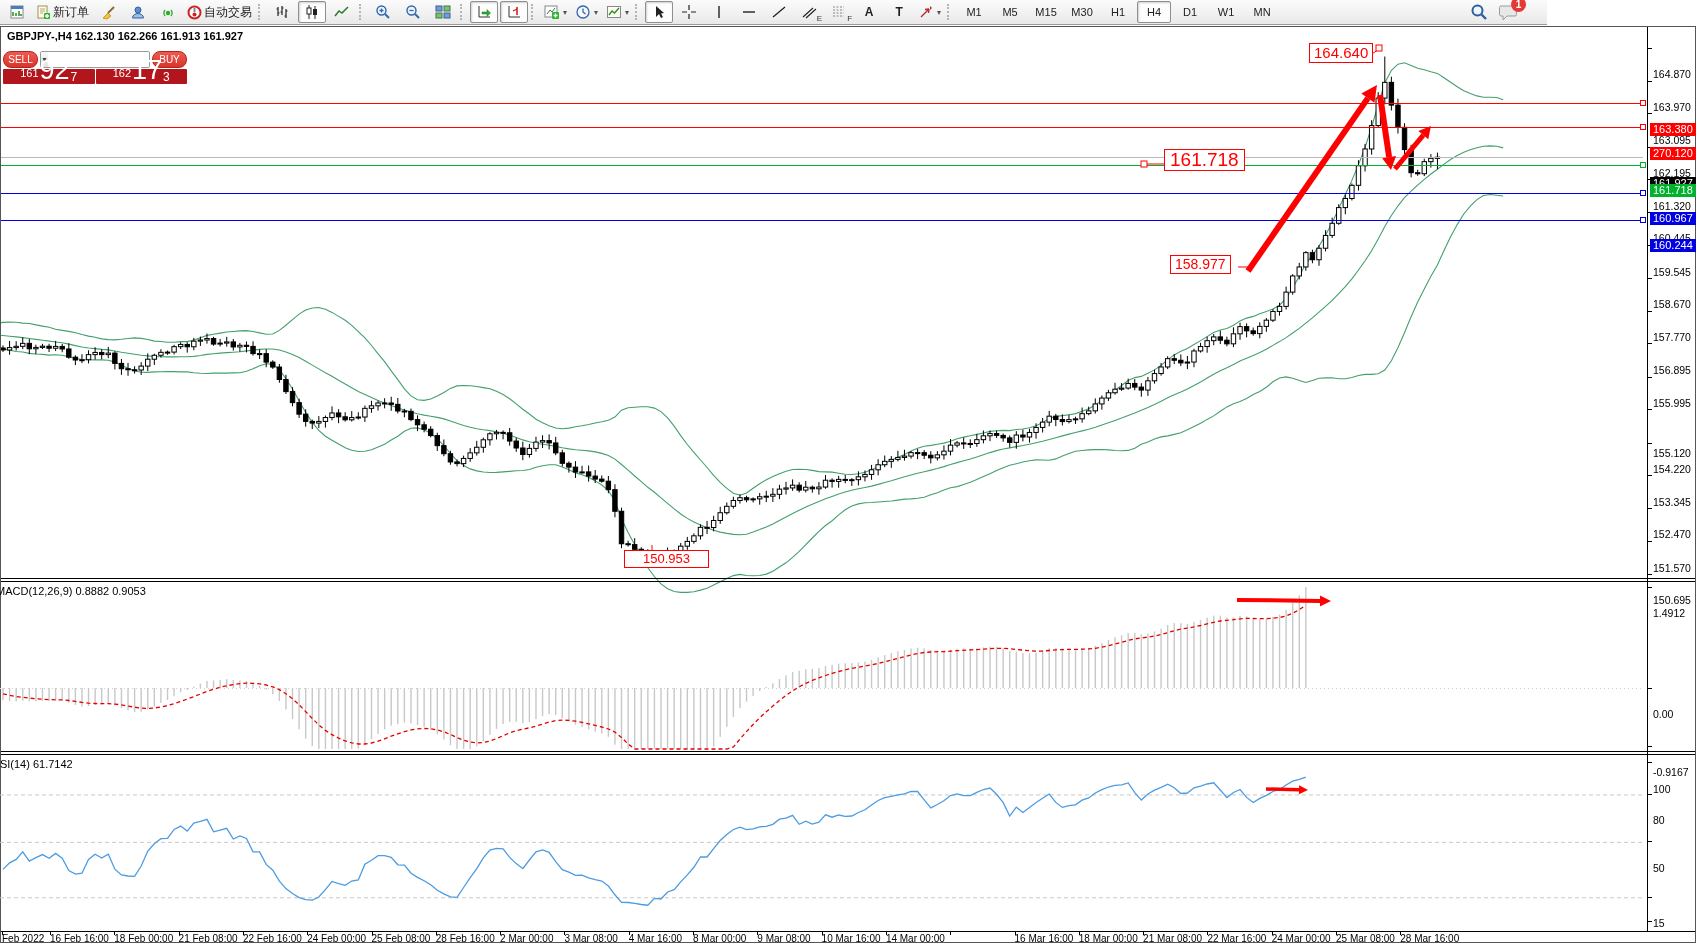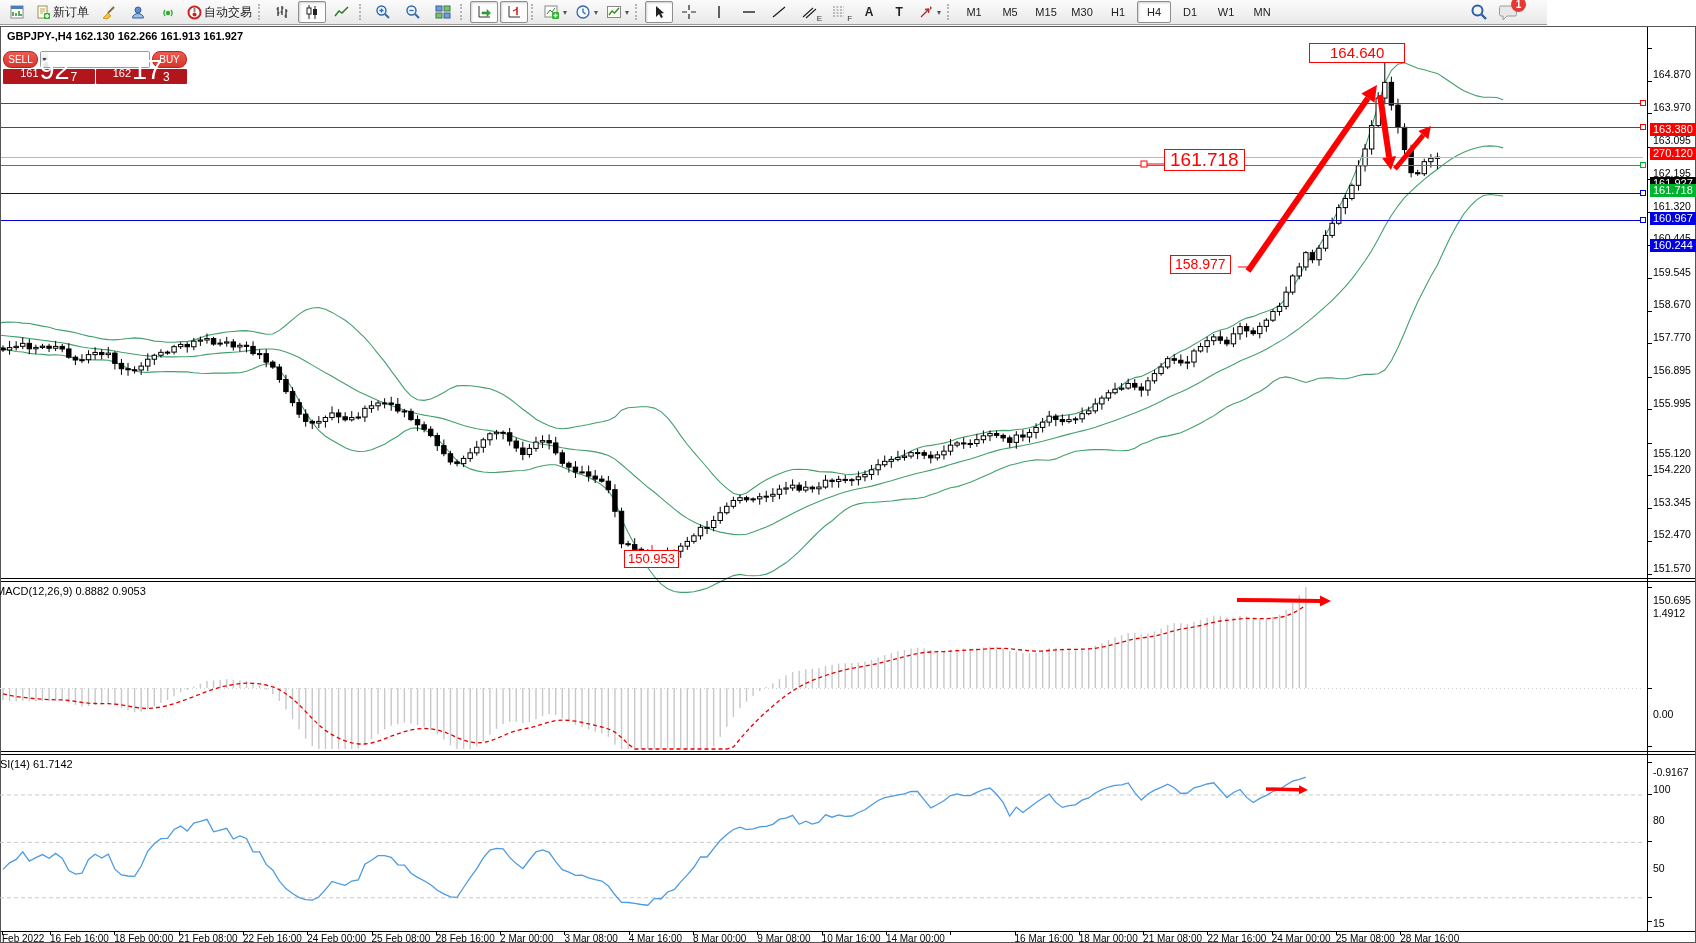--- a/index.html
+++ b/index.html
@@ -36,24 +36,24 @@
     display:flex;align-items:center;justify-content:center;}
   #volInput{flex:1;border:0;outline:0;font-size:12px;text-align:right;padding:0 4px 0 0;font-family:"Liberation Sans",sans-serif;}
   #tpRow2{display:flex;margin-top:1px;gap:1px;height:15px;}
   .quote{flex:1;background:#b2161c;display:flex;align-items:flex-end;justify-content:center;gap:1px;
     color:#fff;border-radius:1px;padding-bottom:1px;}
   .q-small{font-size:11px;line-height:19px;}
   .q-big{font-size:27px;line-height:25px;font-weight:400;}
   .q-sup{font-size:12px;line-height:12px;align-self:flex-start;margin-top:2px;}
   
   .anno{border:1px solid #ff0000;color:#ff0000;background:#fff;z-index:6;white-space:nowrap;line-height:1.05;}
-  #annoPeak{left:1309px;top:17px;font-size:15px;padding:1px 20px;}
+  #annoPeak{left:1309px;top:17px;font-size:15px;padding:1px 4px;}
   #annoRes{left:1164px;top:123px;font-size:19px;padding:0 5px;}
   #annoSup{left:1170px;top:229px;font-size:14px;padding:1px 4px;}
-  #annoTrough{left:624px;top:524px;font-size:13px;padding:1px 3px;}
+  #annoTrough{left:624px;top:524px;font-size:13px;padding:1px 18px;}
   
   .tickLbl{position:absolute;left:1653px;font-size:10.5px;color:#000;z-index:2;}
   .badge{position:absolute;left:1650px;width:46px;height:13px;line-height:13px;font-size:11px;
     color:#fff;text-align:left;padding-left:3px;box-sizing:border-box;z-index:4;}
   .panelLbl{position:absolute;font-size:11px;color:#000;z-index:3;}
   .timeLbl{position:absolute;top:907px;font-size:10px;color:#000;z-index:3;white-space:nowrap;}
   .icon-svg{display:block;}
 </style>
 </head>
 <body>

